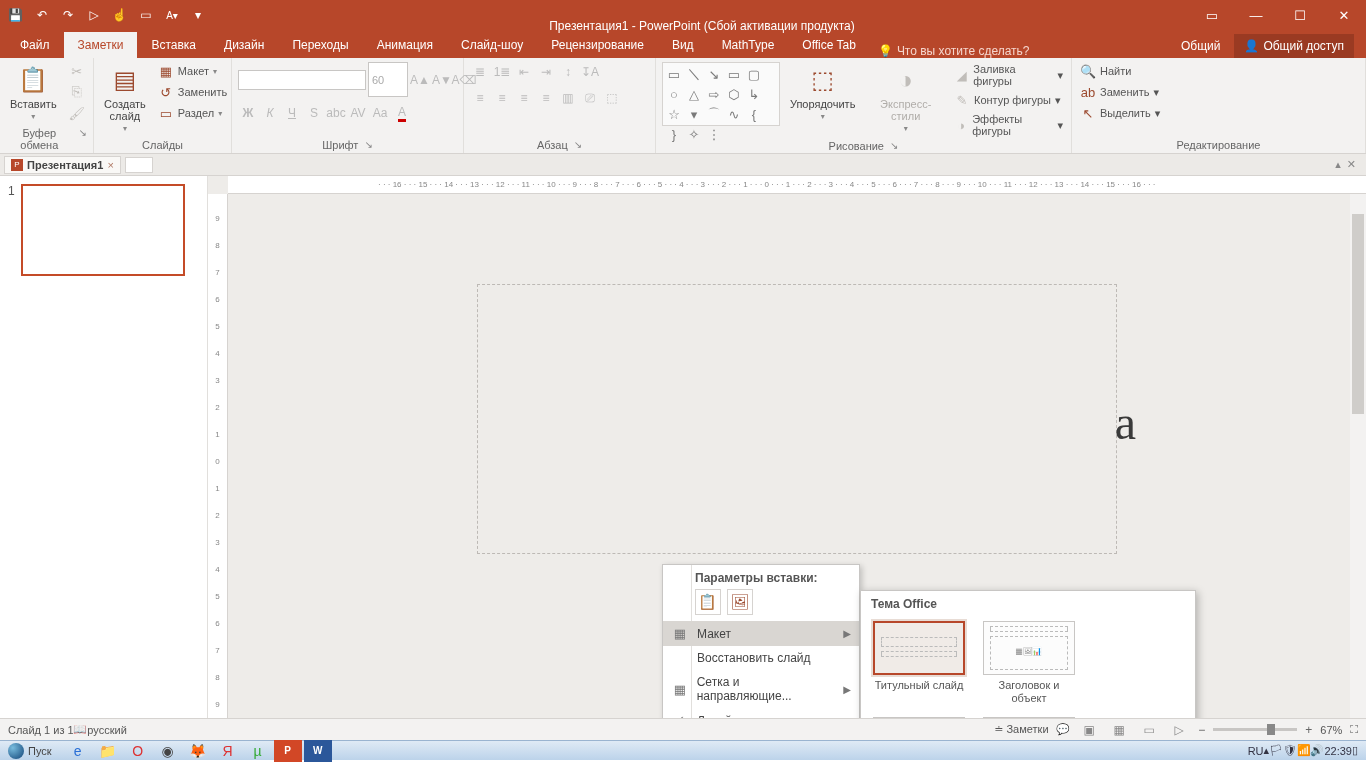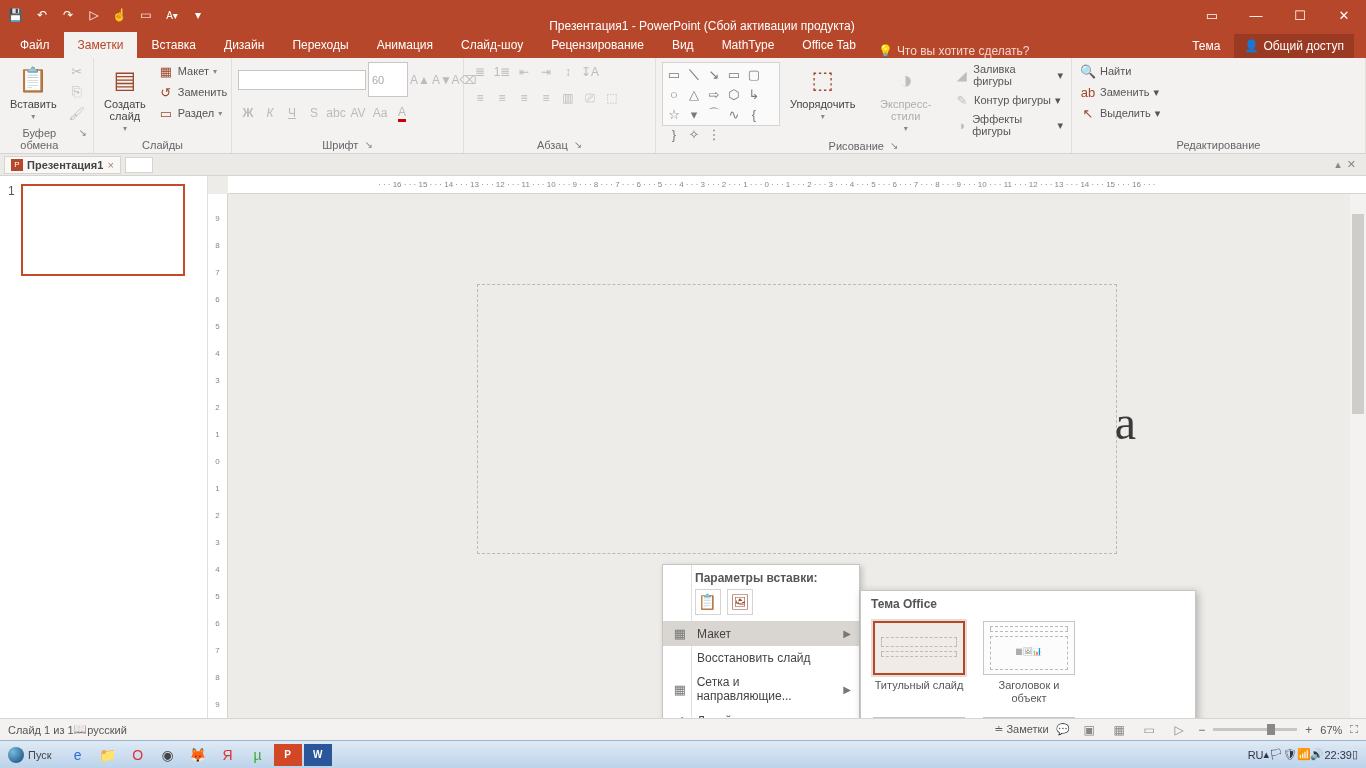--- a/index.html
+++ b/index.html
@@ -90,21 +90,21 @@
 
 
 .status { height:22px; background:#f3f2f1; border-top:1px solid #d6d3d0; display:flex; align-items:center; font-size:11px; color:#555; padding:0 8px; }
 .status-right { margin-left:auto; display:flex; align-items:center; gap:8px; }
 .view-btn { width:22px; height:18px; display:flex; align-items:center; justify-content:center; color:#888; font-size:12px; }
 .zoom-track { width:84px; height:3px; background:#c8c6c4; position:relative; }
 .zoom-thumb { position:absolute; left:54px; top:-4px; width:8px; height:11px; background:#888; }
 .zoom-minus, .zoom-plus { font-size:12px; color:#666; }
 
 
-.taskbar { height:28px; background:linear-gradient(#dfeaf5,#bcd3ea); border-top:1px solid #9ab4d0; display:flex; align-items:center; font-size:11px; }
+.taskbar { height:20px; background:linear-gradient(#dfeaf5,#bcd3ea); border-top:1px solid #9ab4d0; display:flex; align-items:center; font-size:11px; }
 .start { display:flex; align-items:center; gap:4px; padding:0 8px; }
 .start-orb { width:16px; height:16px; border-radius:50%; background:radial-gradient(circle at 30% 30%, #7bd, #147); }
 .task-icons { display:flex; gap:2px; padding:0 4px; }
 .task-icons .ti { width:28px; height:22px; display:flex; align-items:center; justify-content:center; font-size:14px; }
 .tray { margin-left:auto; display:flex; align-items:center; gap:0; padding:0 8px; color:#334; }
 .scrollbar-v { position:absolute; right:0; top:18px; bottom:0; width:16px; background:#f3f2f1; }
 .sbv-thumb { position:absolute; left:2px; right:2px; top:20px; height:200px; background:#cfcdca; }
 </style>
 </head>
 <body>
@@ -139,21 +139,21 @@
   <div class="tab">Слайд-шоу</div>
   <div class="tab">Рецензирование</div>
   <div class="tab">Вид</div>
   <div class="tab">MathType</div>
   <div class="tab">Office Tab</div>
   <div class="tell-me">
     <span>💡</span>
     <span>Что вы хотите сделать?</span>
   </div>
   <div class="tabs-right">
-    <div class="signin">Тема</div>
+    <div class="signin">Общий</div>
     <div class="share-btn">
       <span>👤</span>
       <span>Общий доступ</span>
     </div>
   </div>
 </div>
 
 <div class="ribbon">
 
   <div class="group" style="width:94px">

